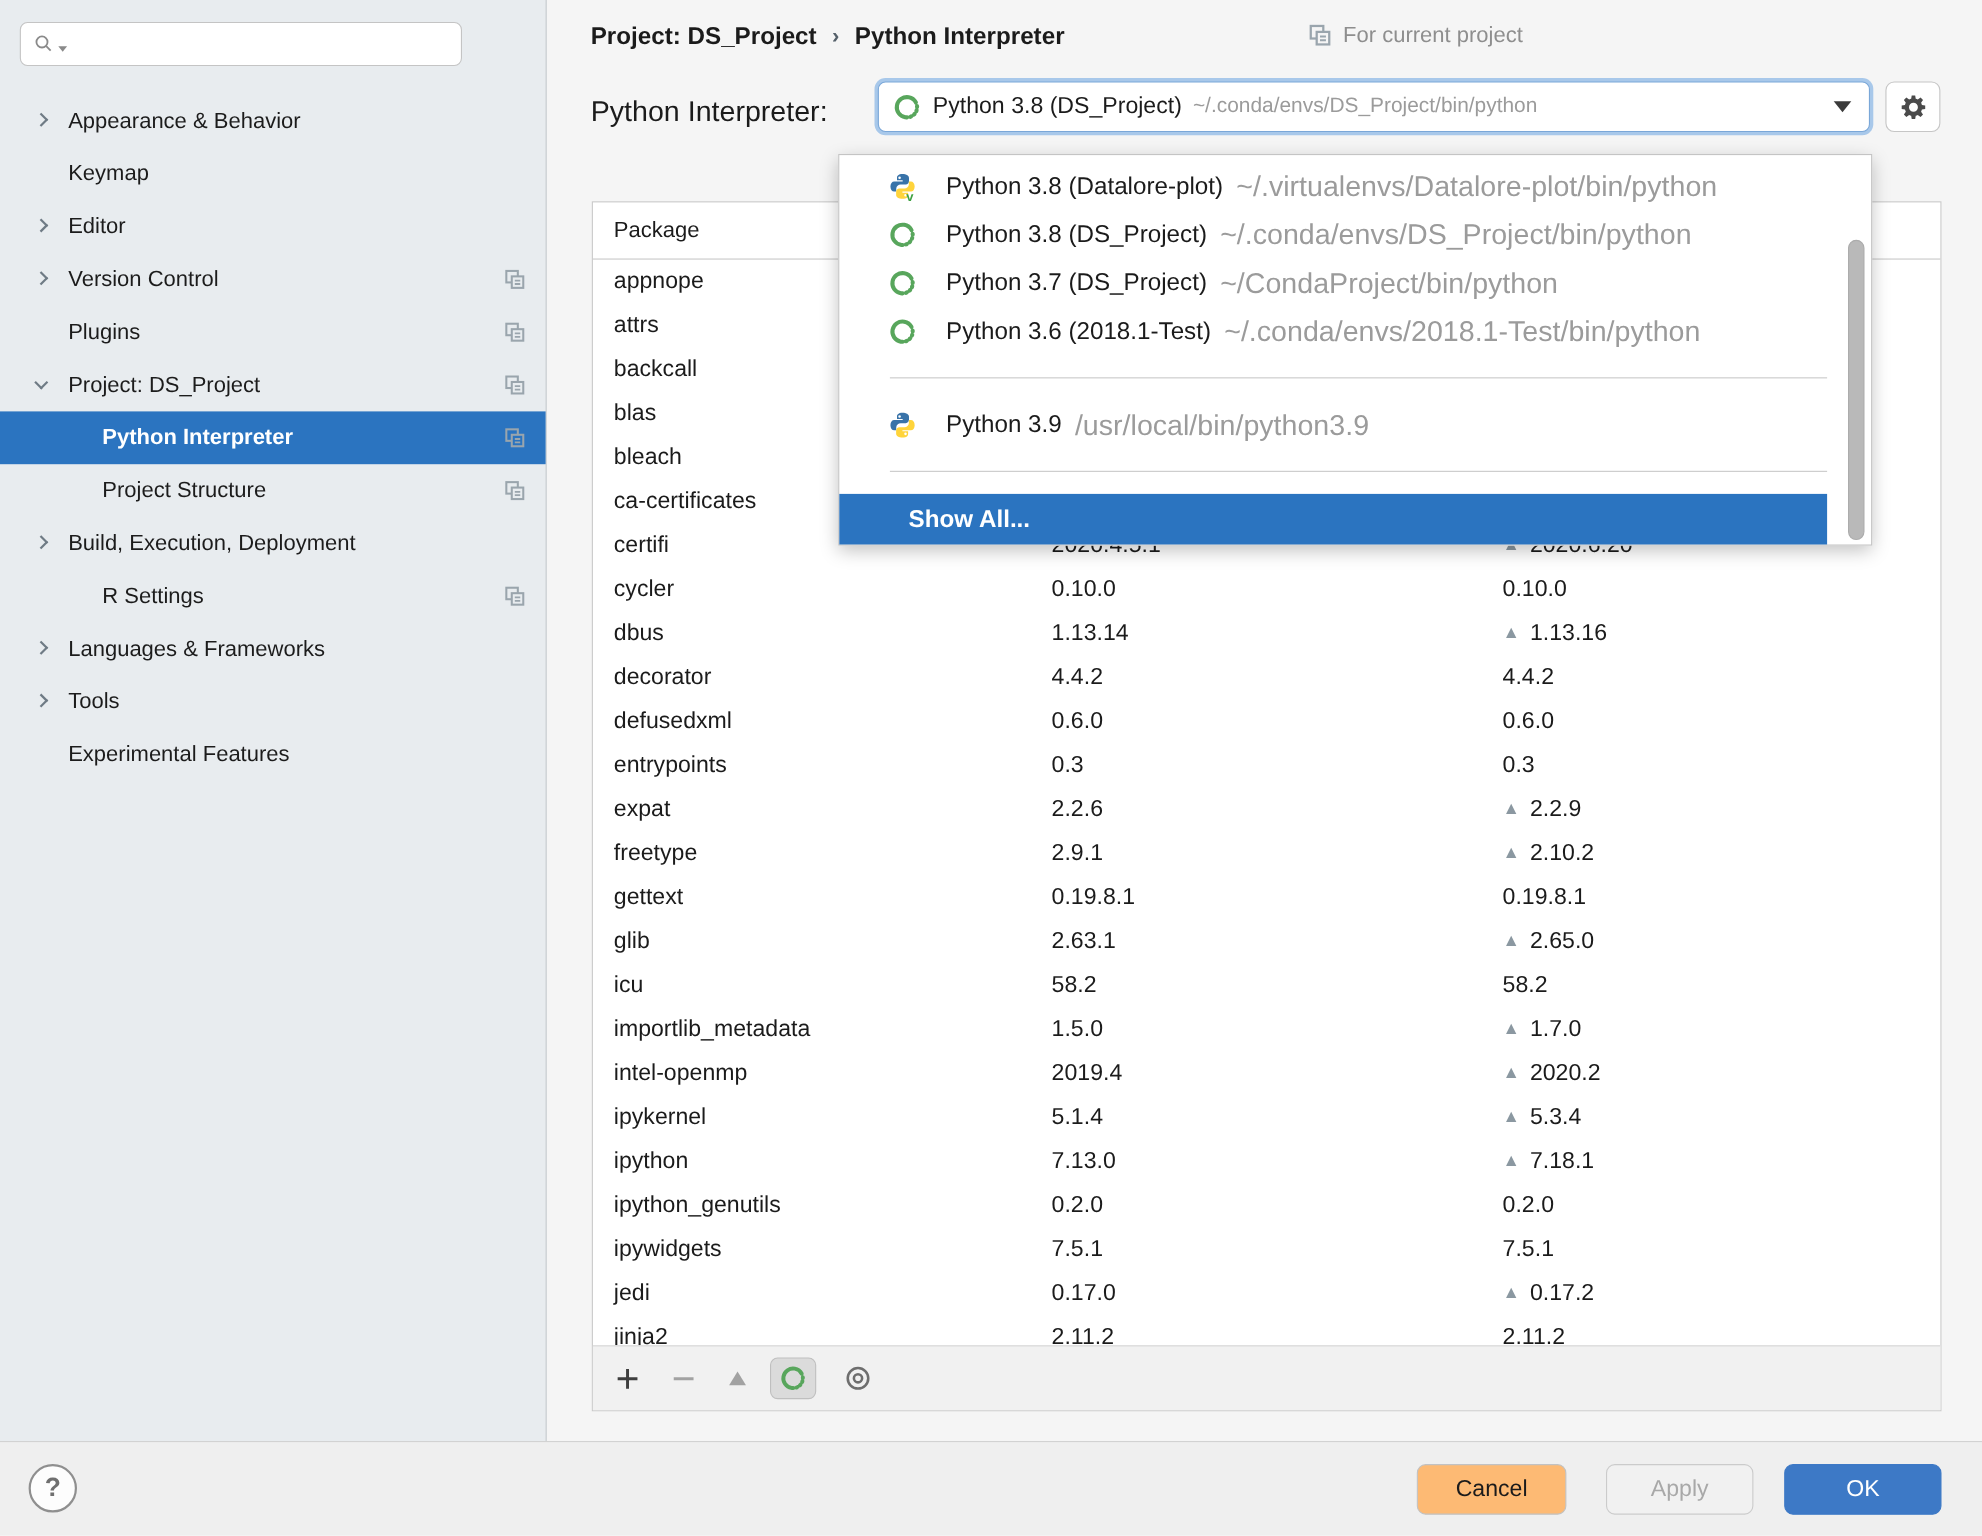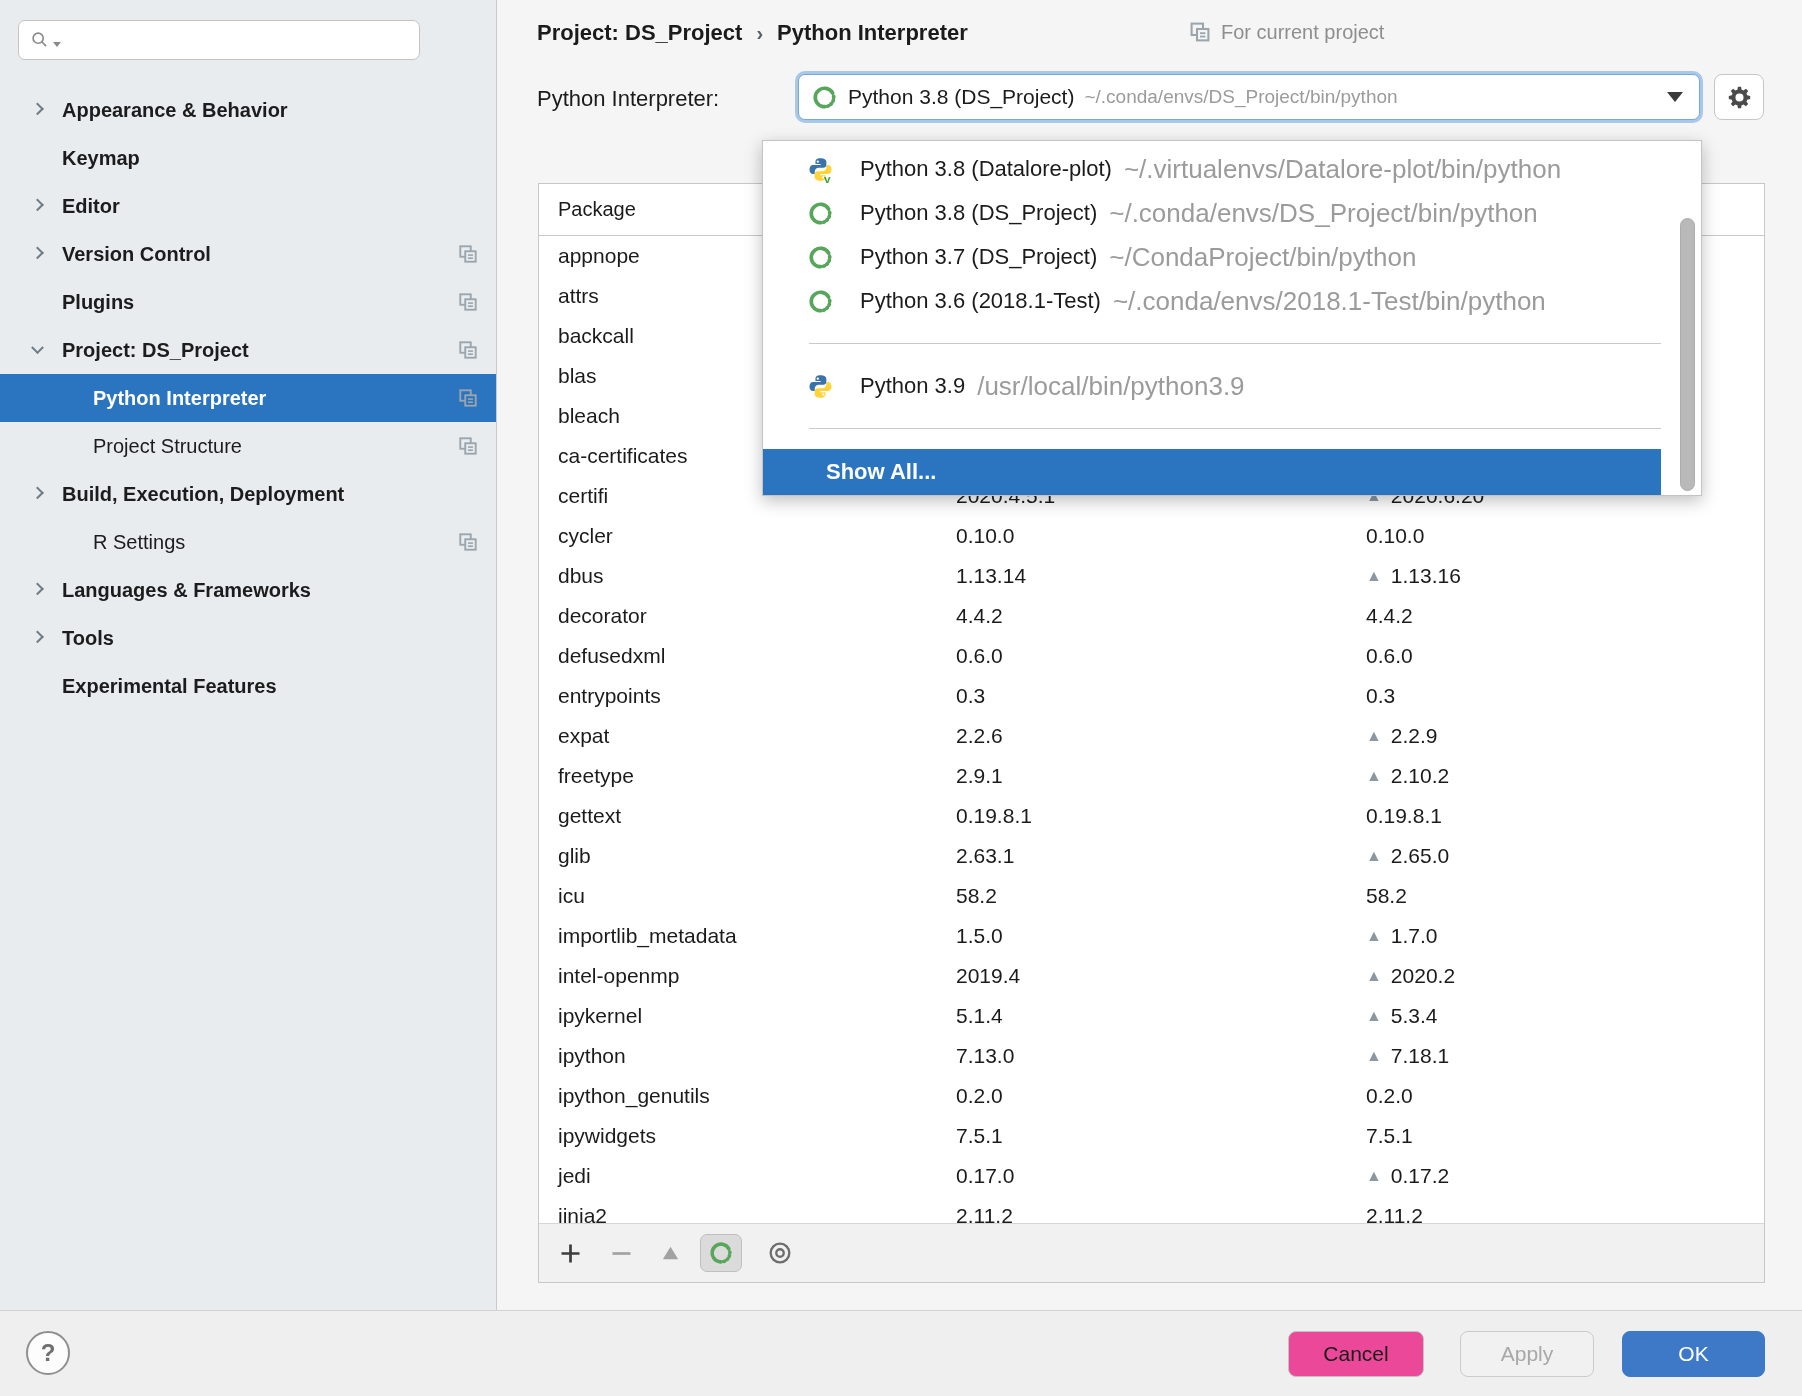--- a/index.html
+++ b/index.html
@@ -18,42 +18,42 @@
   #sidebar{position:absolute;left:0;top:0;width:497px;height:1310px;
     background:#E8ECEF;border-right:1px solid #C6CACD;}
   #search-box{position:absolute;left:18px;top:20px;width:402px;height:40px;
     background:#fff;border:1px solid #C4C4C4;border-radius:7px;
     display:flex;align-items:center;padding:0 10px;gap:2px;}
   #search-box input{border:none;outline:none;flex:1;font:18px "Liberation Sans",sans-serif;background:transparent}
   .s-caret{width:0;height:0;border-left:4px solid transparent;border-right:4px solid transparent;
     border-top:5px solid #8A8A8A;margin-top:8px}
   #tree{position:absolute;left:0;top:86px;right:0}
   .trow{height:48px;display:flex;align-items:center;position:relative;font-size:20px;color:#1C1C1C;cursor:default}
-  .trow.top{font-weight:bold;padding-left:62px}
+  .trow.top{font-weight:normal;padding-left:62px}
   .trow.child{padding-left:93px}
   .trow.selected{background:var(--accent-blue,#2B74C0);color:#fff;font-weight:bold}
   .chev{position:absolute;left:33px;top:50%;width:9px;height:9px;
     border-right:2.2px solid #6F7B85;border-bottom:2.2px solid #6F7B85}
   .chev.right{transform:translateY(-62%) rotate(-45deg)}
   .chev.down{transform:translateY(-75%) rotate(45deg)}
   .badge{position:absolute;right:17px;top:50%;transform:translateY(-50%);width:22px;height:22px}
   .badge-fill{fill:#E8ECEF}
   .trow.selected .badge-fill{fill:var(--accent-blue,#2B74C0)}
 
   
   #breadcrumb{position:absolute;left:537px;top:20px;display:flex;align-items:center;gap:14px;
     font-size:22px;font-weight:bold;color:#1B1B1B}
   #breadcrumb .sep{color:#55606A;font-size:20px}
   #scope{position:absolute;left:1188px;top:20px;display:flex;align-items:center;gap:9px;
     color:#8E8E8E;font-size:20px}
   #scope .badge2{width:24px;height:24px}
   #scope .badge-fill{fill:#F5F5F5}
 
   
-  #interp-label{position:absolute;left:537px;top:86px;font-size:22px}
+  #interp-label{position:absolute;left:537px;top:86px;font-size:26px}
   #combo{position:absolute;left:798px;top:74px;width:902px;height:46px;background:#fff;
     border:1px solid #7AA7D8;border-radius:7px;box-shadow:0 0 0 3px var(--focus-ring,#A8C8EA);
     display:flex;align-items:center;padding:0 16px 0 12px;gap:10px;cursor:default}
   #combo .ic{width:27px;height:27px;flex:0 0 auto}
   #combo .nm{font-size:21px;color:#1B1B1B;white-space:nowrap}
   #combo .pp{font-size:19px;color:#9B9B9B;white-space:nowrap}
   #combo .caret{margin-left:auto;width:0;height:0;border-left:8px solid transparent;
     border-right:8px solid transparent;border-top:10px solid #3A3A3A}
   #gear-btn{position:absolute;left:1714px;top:74px;width:50px;height:46px;background:#fff;
     border:1px solid #C6C6C6;border-radius:8px;display:flex;align-items:center;justify-content:center;cursor:pointer}
@@ -88,21 +88,21 @@
     border:1px solid #ACACAC;border-radius:8px;cursor:pointer}
 
   
   #footer{position:absolute;left:0;bottom:0;width:1802px;height:86px;background:#EFEFEF;
     border-top:1px solid #D2D2D2}
   #help-btn{position:absolute;left:26px;top:20px;width:44px;height:44px;border-radius:50%;
     border:2px solid #8F8F8F;background:#FDFDFD;color:#6F6F6F;font-size:24px;font-weight:bold;
     display:flex;align-items:center;justify-content:center;cursor:pointer}
   .fbtn{position:absolute;top:20px;height:46px;border-radius:8px;font:21px "Liberation Sans",sans-serif;
     display:flex;align-items:center;justify-content:center;cursor:pointer}
-  #btn-cancel{left:1288px;width:136px;background:#ec4899;border:1px solid #C2C2C2;color:#1B1B1B}
+  #btn-cancel{left:1288px;width:136px;background:#fdba74;border:1px solid #C2C2C2;color:#1B1B1B}
   #btn-apply{left:1460px;width:134px;background:#F1F1F1;border:1px solid #CBCBCB;color:#A8A8A8}
   #btn-ok{left:1622px;width:143px;background:var(--ok-blue,#3D79C6);border:1px solid #3D79C6;color:#fff}
 </style>
 </head>
 <body>
 
 <div id="sidebar">
   <div id="search-box">
     <span>
       <svg viewBox="0 0 24 24" width="22" height="22">

